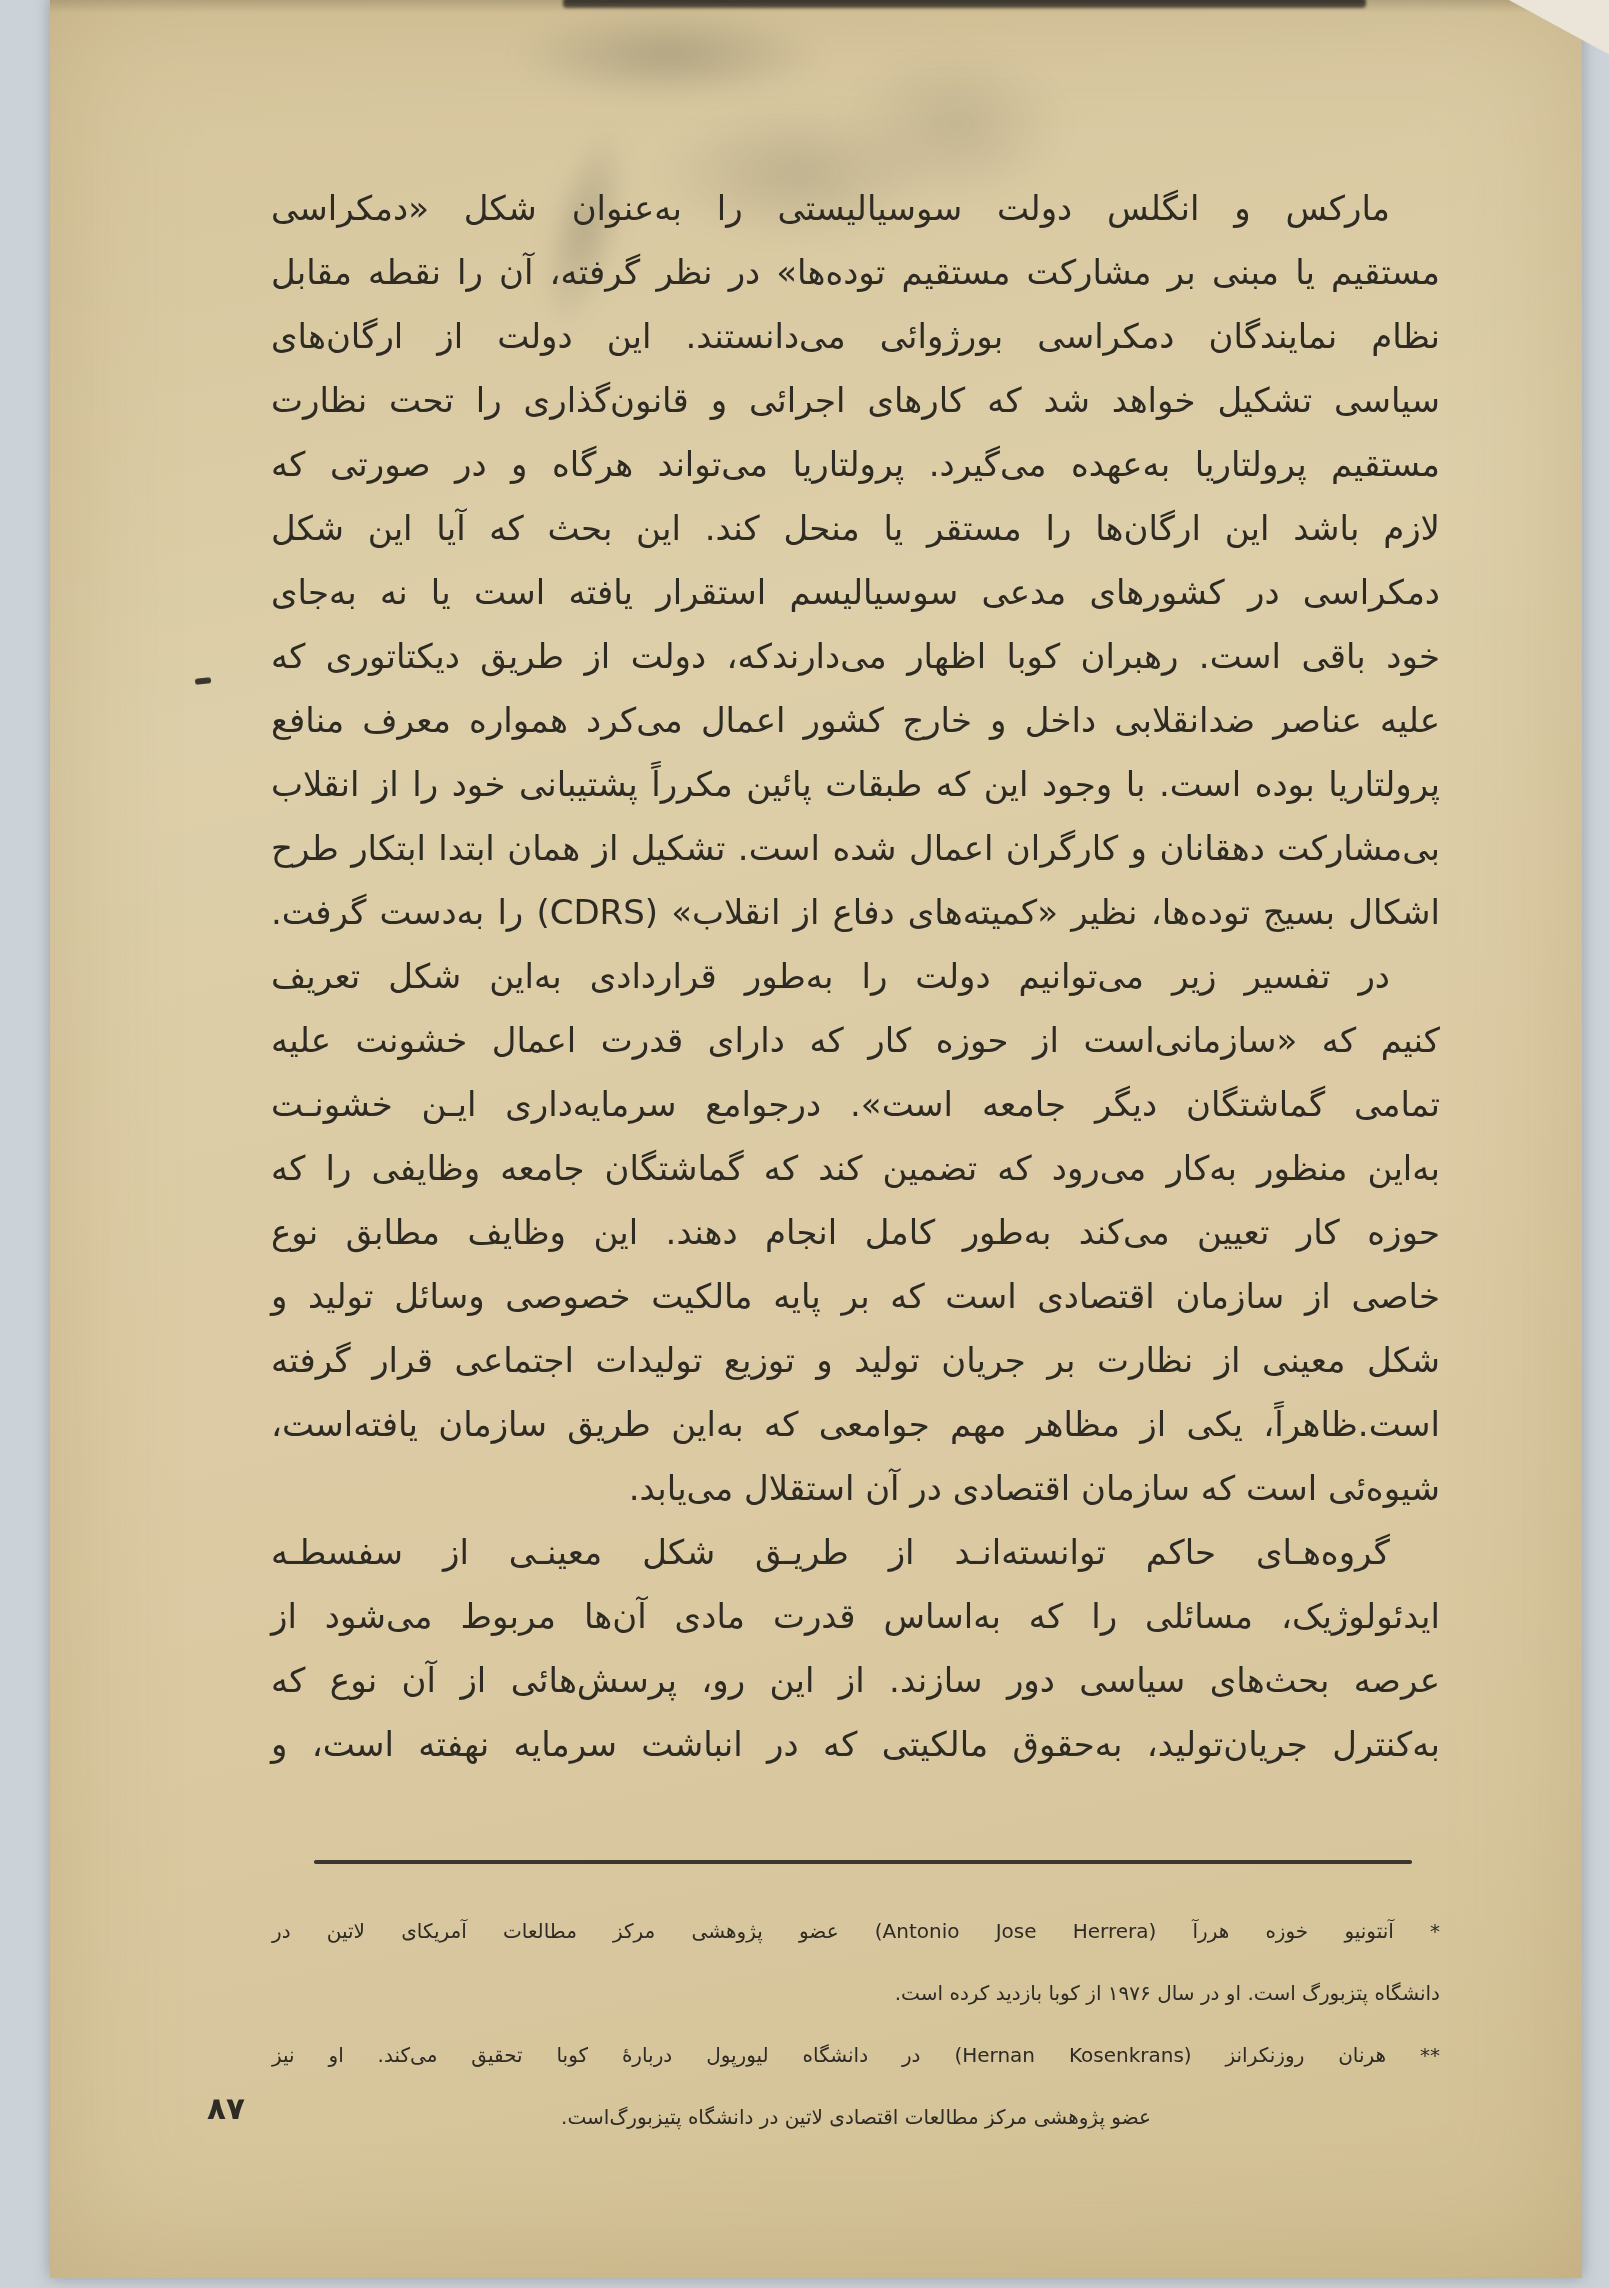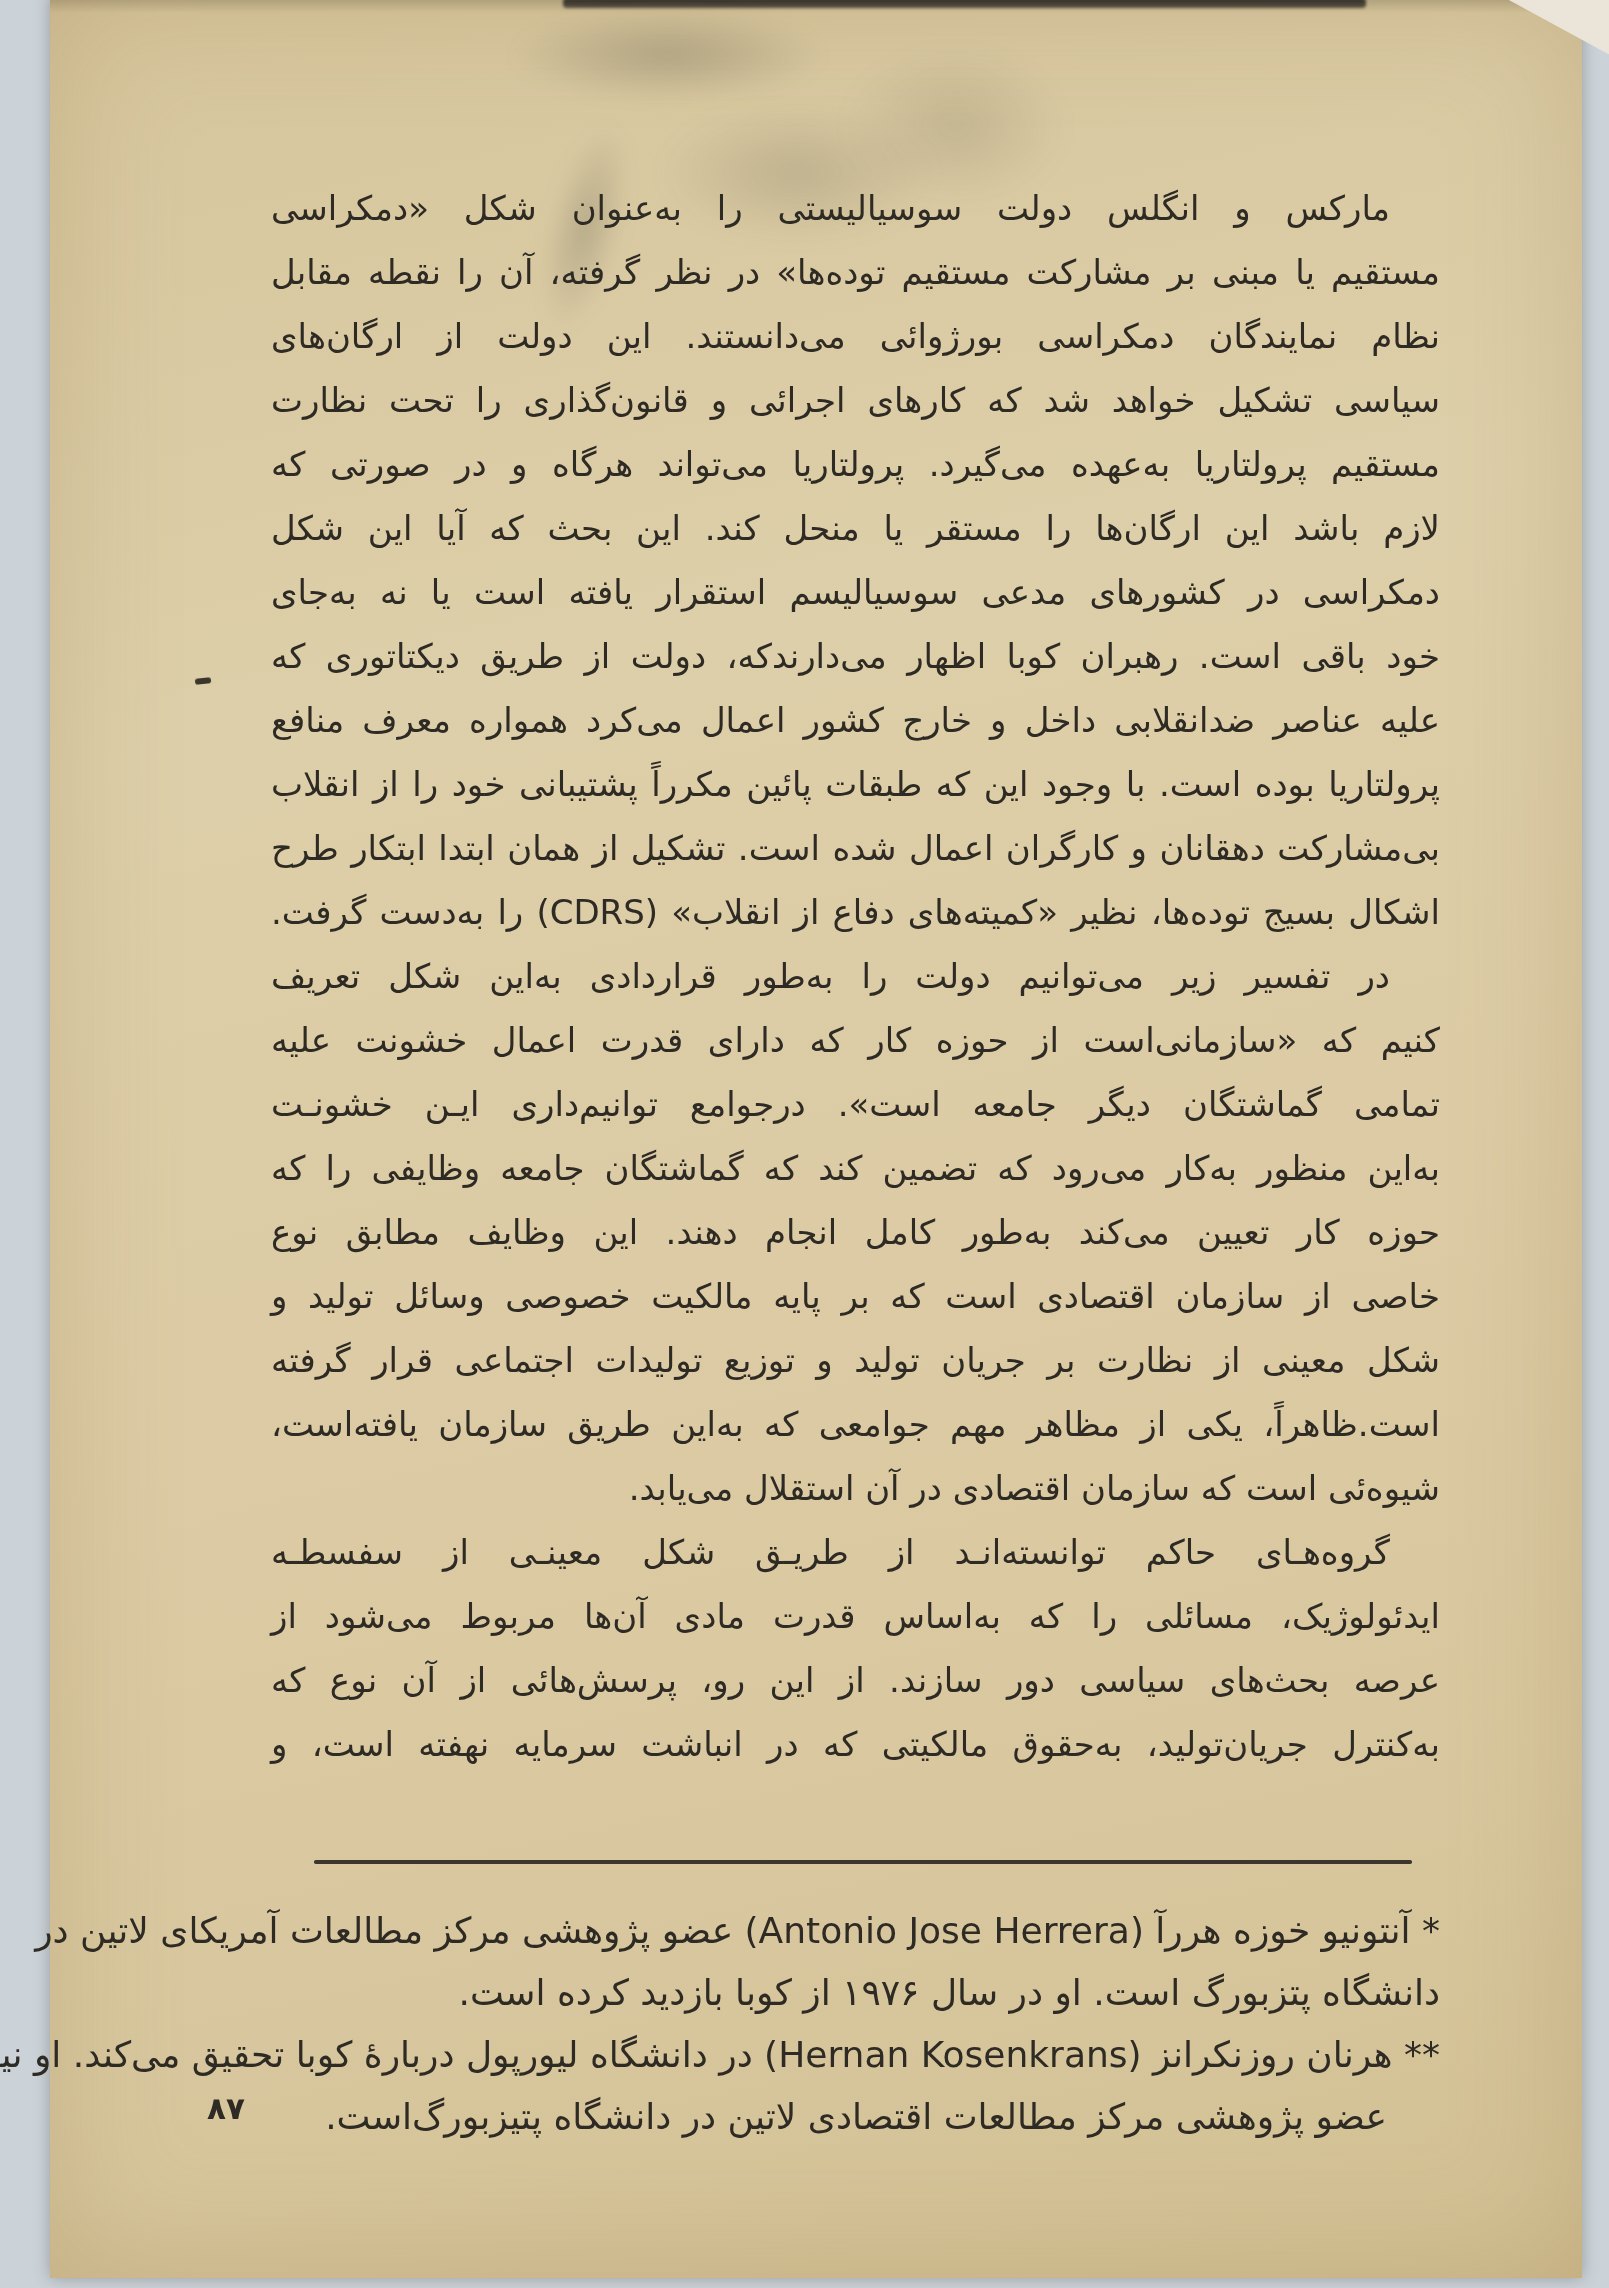--- a/index.html
+++ b/index.html
@@ -66,21 +66,21 @@
   
   .fn-divider {
     position: absolute; left: 264px; top: 1867px; width: 1098px; height: 4.6px;
     background: #3b372e; filter: blur(0.4px); border-radius: 1.8px;
   }
   .footnotes {
     position: absolute; left: 222px; top: 1907px; width: 1168px;
     direction: rtl; color: #2e2a24;
   }
   .fline {
-    height: 62px; line-height: 62px; font-size: 36px;
+    height: 62px; line-height: 62px; font-size: 20px;
     text-align: justify; text-align-last: justify; white-space: nowrap;
   }
   .fline.short    { text-align: right;  text-align-last: right; }
   .fline.centered { text-align: center; text-align-last: center; }
 
   .page-number {
     position: absolute; left: 157px; top: 2097px;
     font-size: 31px; font-weight: bold; color: #2e2a24;
     direction: rtl;
   }
@@ -106,21 +106,21 @@
       <div class="bline">مستقیم پرولتاریا به‌عهده می‌گیرد. پرولتاریا می‌تواند هرگاه و در صورتی که</div>
       <div class="bline">لازم باشد این ارگان‌ها را مستقر یا منحل کند. این بحث که آیا این شکل</div>
       <div class="bline">دمکراسی در کشورهای مدعی سوسیالیسم استقرار یافته است یا نه به‌جای</div>
       <div class="bline">خود باقی است. رهبران کوبا اظهار می‌دارندکه، دولت از طریق دیکتاتوری که</div>
       <div class="bline">علیه عناصر ضدانقلابی داخل و خارج کشور اعمال می‌کرد همواره معرف منافع</div>
       <div class="bline">پرولتاریا بوده است. با وجود این که طبقات پائین مکرراً پشتیبانی خود را از انقلاب</div>
       <div class="bline">بی‌مشارکت دهقانان و کارگران اعمال شده است. تشکیل از همان ابتدا ابتکار طرح</div>
       <div class="bline">اشکال بسیج توده‌ها، نظیر «کمیته‌های دفاع از انقلاب» (CDRS) را به‌دست گرفت.</div>
       <div class="bline indent">در تفسیر زیر می‌توانیم دولت را به‌طور قراردادی به‌این شکل تعریف</div>
       <div class="bline">کنیم که «سازمانی‌است از حوزه کار که دارای قدرت اعمال خشونت علیه</div>
-      <div class="bline">تمامی گماشتگان دیگر جامعه است». درجوامع توانیم‌داری ایـن خشونـت</div>
+      <div class="bline">تمامی گماشتگان دیگر جامعه است». درجوامع سرمایه‌داری ایـن خشونـت</div>
       <div class="bline">به‌این منظور به‌کار می‌رود که تضمین کند که گماشتگان جامعه وظایفی را که</div>
       <div class="bline">حوزه کار تعیین می‌کند به‌طور کامل انجام دهند. این وظایف مطابق نوع</div>
       <div class="bline">خاصی از سازمان اقتصادی است که بر پایه مالکیت خصوصی وسائل تولید و</div>
       <div class="bline">شکل معینی از نظارت بر جریان تولید و توزیع تولیدات اجتماعی قرار گرفته</div>
       <div class="bline">است.ظاهراً، یکی از مظاهر مهم جوامعی که به‌این طریق سازمان یافته‌است،</div>
       <div class="bline short">شیوه‌ئی است که سازمان اقتصادی در آن استقلال می‌یابد.</div>
       <div class="bline indent">گروه‌هـای حاکم توانسته‌انـد از طریـق شکل معینـی از سفسطـه</div>
       <div class="bline">ایدئولوژیک، مسائلی را که به‌اساس قدرت مادی آن‌ها مربوط می‌شود از</div>
       <div class="bline">عرصه بحث‌های سیاسی دور سازند. از این رو، پرسش‌هائی از آن نوع که</div>
       <div class="bline">به‌کنترل جریان‌تولید، به‌حقوق مالکیتی که در انباشت سرمایه نهفته است، و</div>

